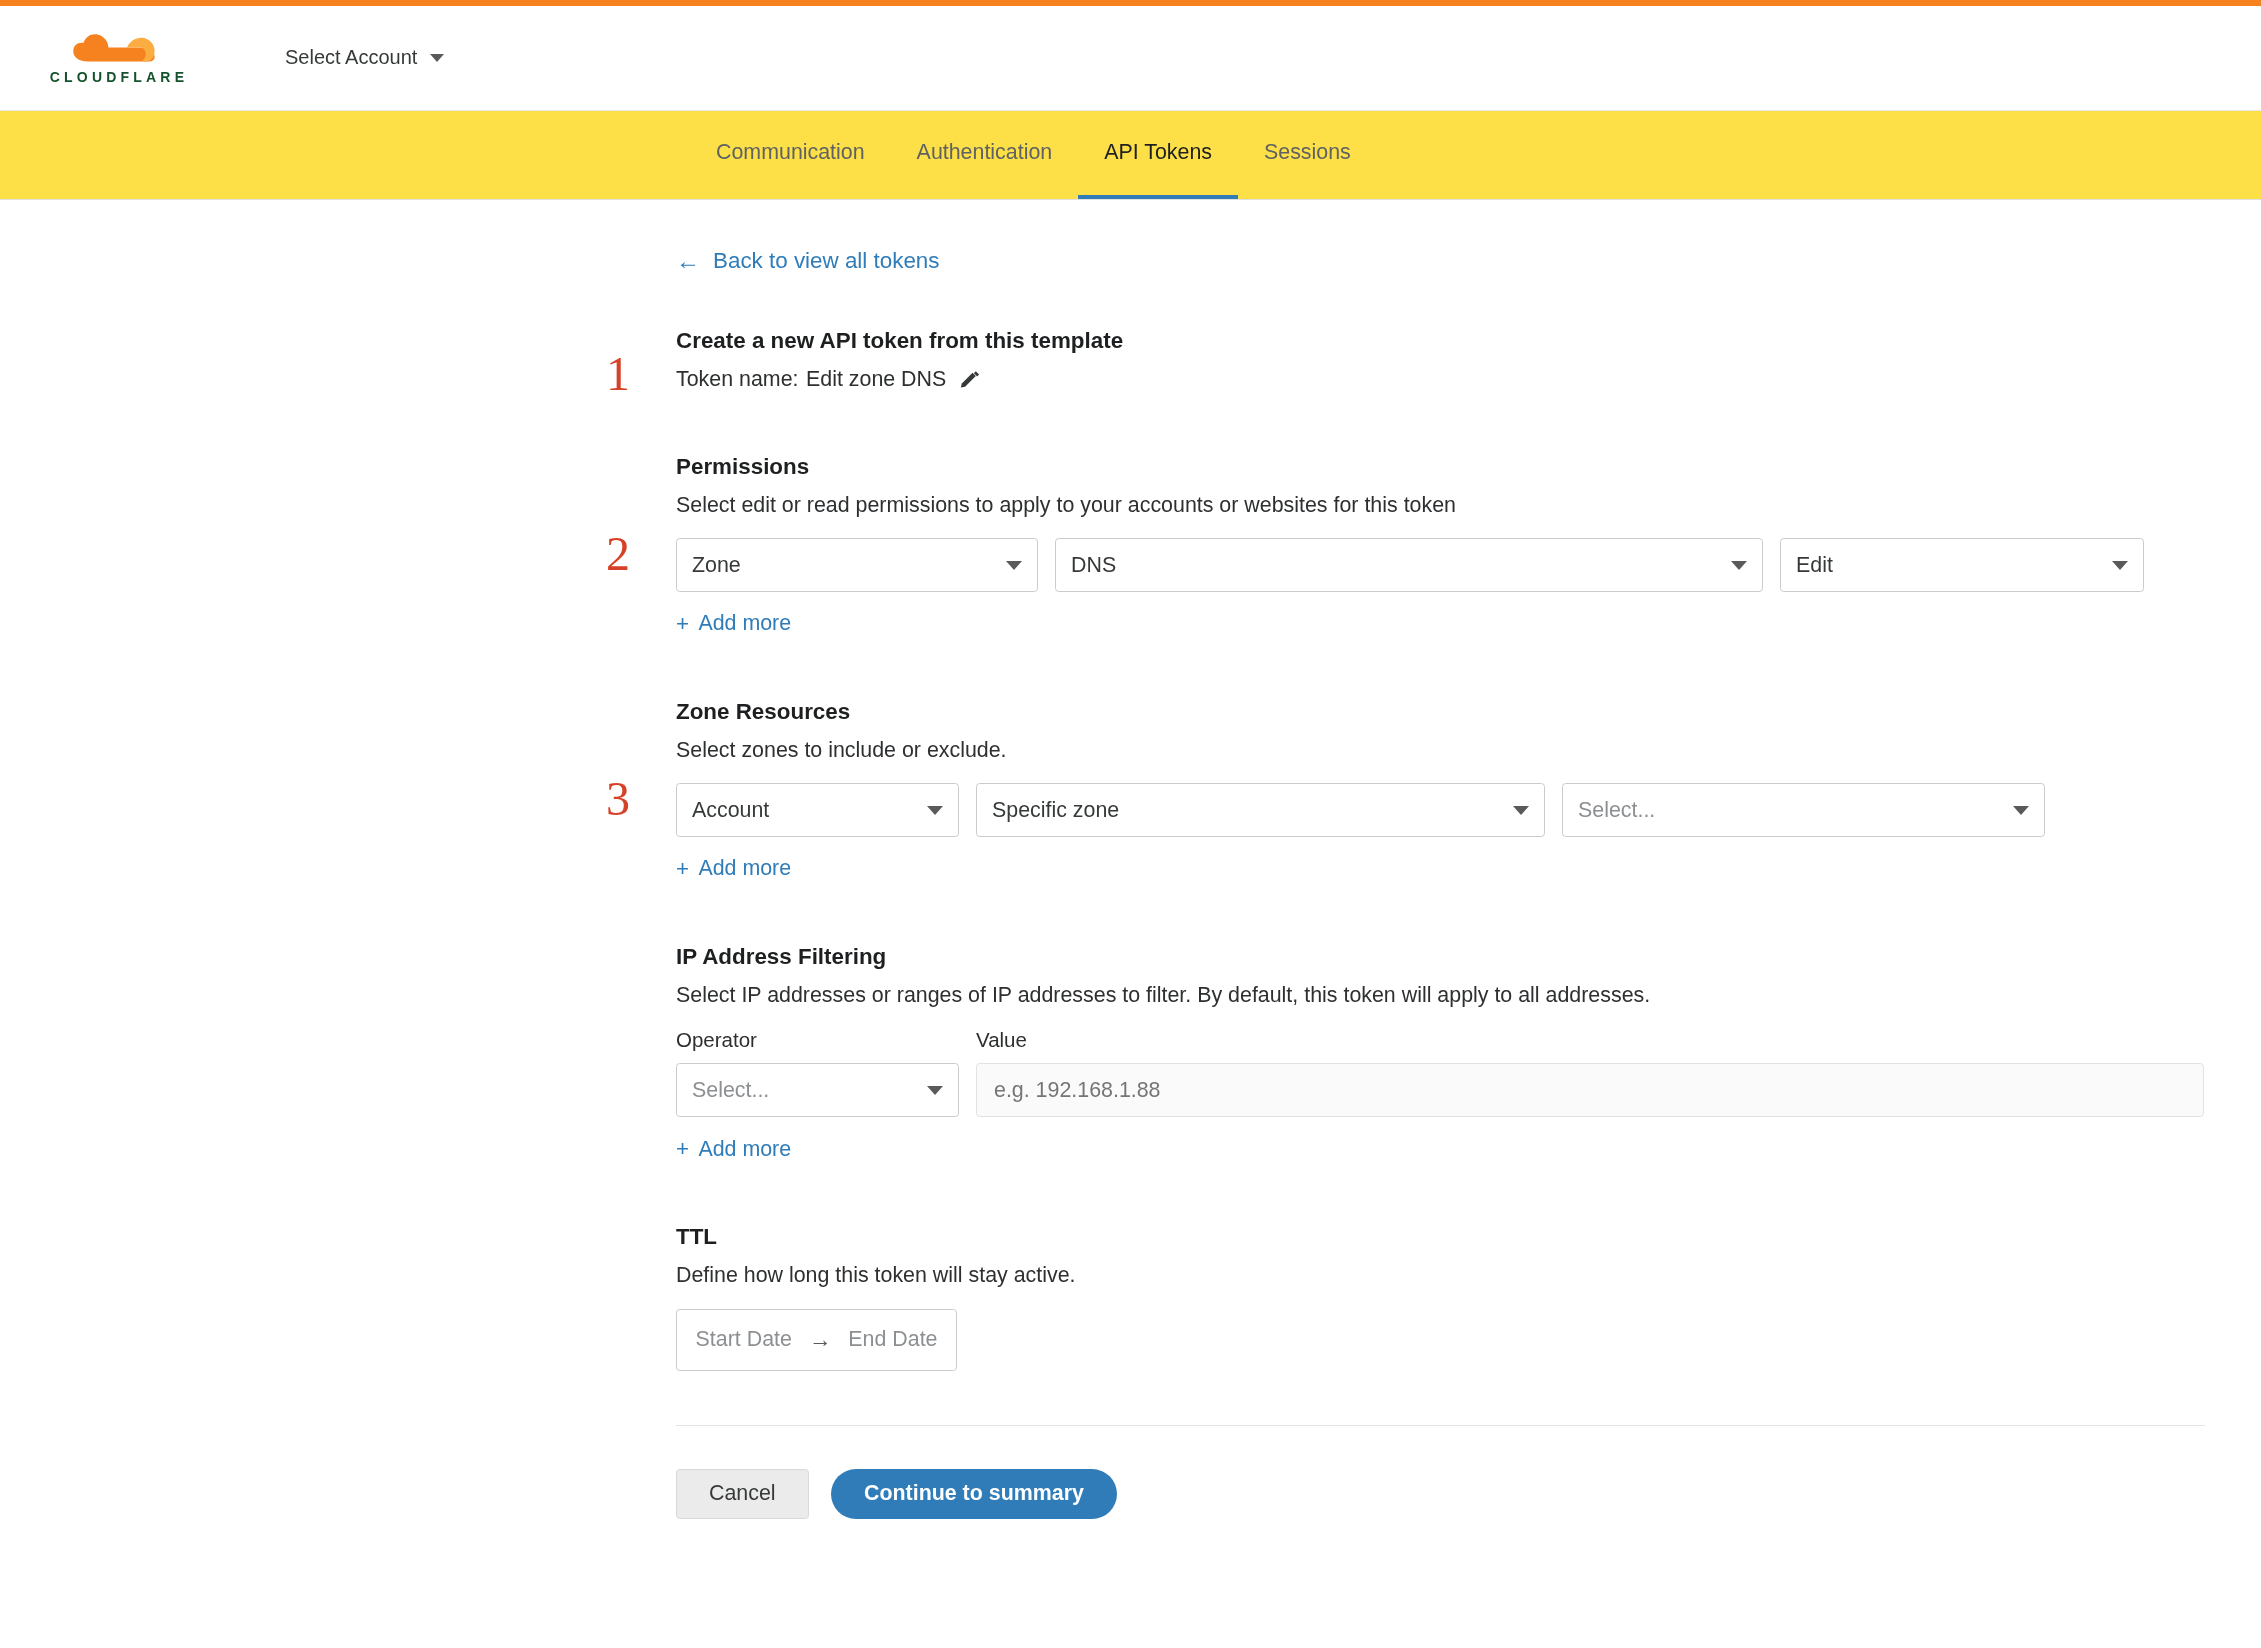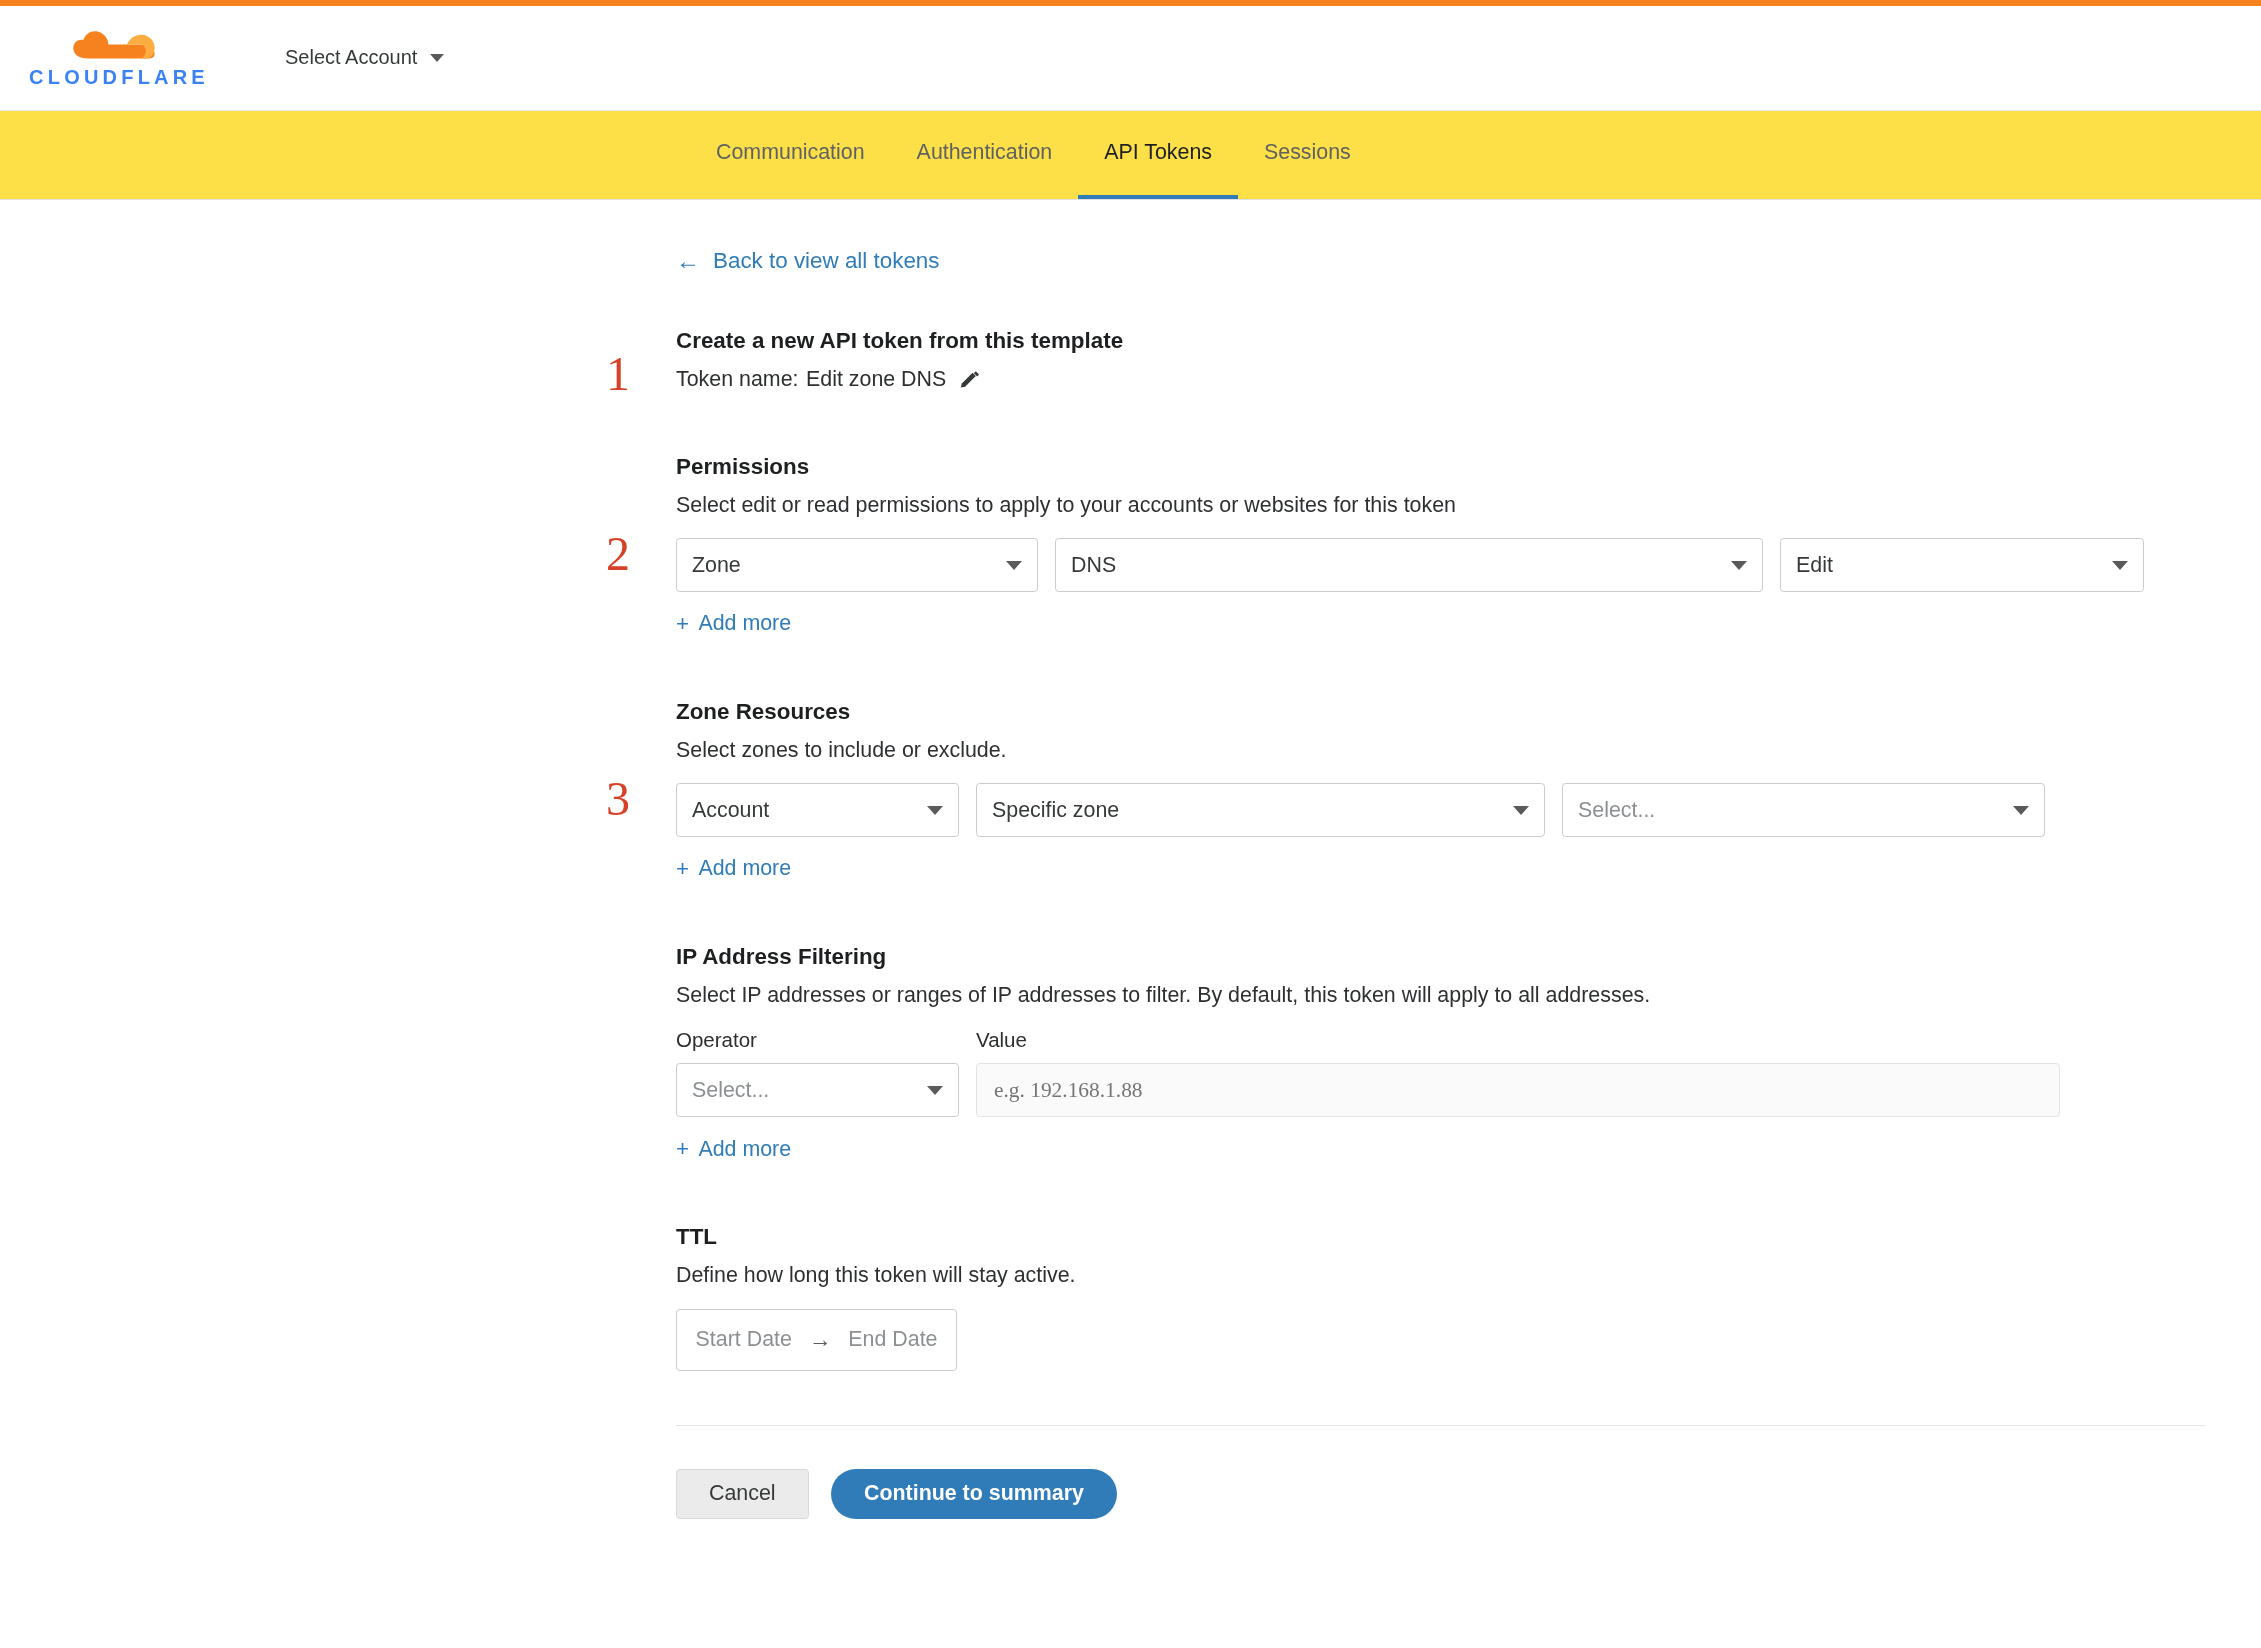--- a/index.html
+++ b/index.html
@@ -35,24 +35,24 @@
     width: 182px;
     justify-content: center;
   }
   .logo-cloud {
     position: relative;
     width: 101px;
     height: 37px;
   }
   .logo-cloud svg { display: block; }
   .logo-text {
-    font-size: 20px;
+    font-size: 14px;
     letter-spacing: 4.2px;
     font-weight: bold;
-    color: #3b82f6;
+    color: #14532d;
     margin-top: 1.9px;
     font-family: "Liberation Sans", sans-serif;
   }
   .account-select {
     display: flex;
     align-items: center;
     margin-left: 75px;
     cursor: pointer;
   }
   .account-select .label {
@@ -365,21 +365,21 @@
     <div class="row" style="align-items:flex-end;">
       <div style="width:283px;">
         <div class="field-label">Operator</div>
         <div class="select placeholder" style="width:283px;">
           <span>Select...</span>
           <span class="arrow"></span>
         </div>
       </div>
       <div style="width:1156px;">
         <div class="field-label">Value</div>
-        <input class="input" style="width: 1084px; font-family: Liberation Serif, serif;" placeholder="e.g. 192.168.1.88">
+        <input class="input" style="width: 1228px;" placeholder="e.g. 192.168.1.88">
       </div>
     </div>
     <div class="add-more">
       <span class="plus">+</span>
       <span>Add more</span>
     </div>
   </div>
 
   <div class="spacer-lg"></div>
 

